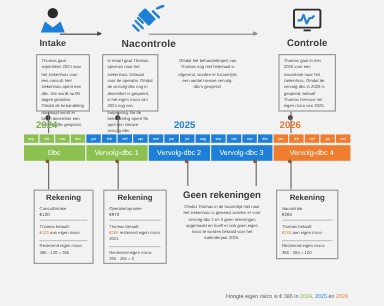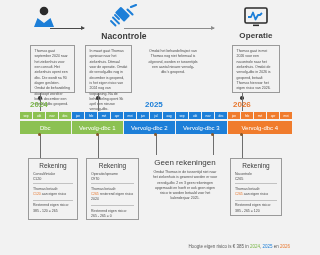--- a/index.html
+++ b/index.html
@@ -93,21 +93,21 @@
   }
 
   
   .billbox {
     position: absolute; background: #f2f2f2;
     border: 1px solid #9a9a9a;
     padding: 3px 4px;
     text-align: left;
   }
   .bill-title {
-    font-size: 6.5px; font-weight: normal; text-align: center;
+    font-size: 6.5px; font-weight: bold; text-align: center;
     color: #3b3b3b; margin-bottom: 2.5px;
   }
   .bill-line { font-size: 3.5px; line-height: 1.5; color: #4b4b4b; }
   .bill-amt { font-size: 3.8px; color: #4b4b4b; }
   .sep { height: 1px; background: #c2c2c2; margin: 2.5px 0; }
   #bill-1 { left: 28px; top: 158px; width: 50px; height: 62px; }
   #bill-2 { left: 86px; top: 158px; width: 53px; height: 62px; }
   #bill-3 { left: 148px; top: 155px; width: 74px; height: 52px;
             border: none; background: transparent; }
   #bill-3 .bill-title { font-size: 8px; margin-bottom: 3px; }
@@ -125,20 +125,21 @@
 <div id="stages">
 
   <div class="stage" id="stage-intake">
     <div class="stage-icon">
       <svg width="24" height="22" viewBox="0 0 24 22">
         <circle cx="12" cy="5" r="4.3" fill="#2b2b2b"></circle>
         <path d="M2 21 L5.5 12 L12 17 L18.5 12 L22 21 Z" fill="#1d7fd8"></path>
         <rect x="14.5" y="17" width="5" height="1.4" fill="#1d7fd8"></rect>
       </svg>
     </div>
+    <div class="stage-label">Intake</div>
   </div>
 
   <div class="arrow" id="arrow-1"></div>
 
   <div class="stage" id="stage-behandeling">
     <div class="stage-icon">
       <svg width="30" height="24" viewBox="0 0 30 24">
         <g stroke="#1d7fd8" stroke-width="2.1" fill="none" stroke-linecap="round">
           <line x1="22" y1="3" x2="27" y2="1"></line>
           <line x1="18.5" y1="5.5" x2="23.5" y2="10.5"></line>
@@ -157,21 +158,21 @@
   <div class="arrow" id="arrow-2"></div>
 
   <div class="stage" id="stage-controle">
     <div class="stage-icon">
       <svg width="26" height="22" viewBox="0 0 26 22">
         <rect x="2" y="2" width="22" height="15" rx="1.4" fill="none" stroke="#2b2b2b" stroke-width="1.6"></rect>
         <polyline points="5,11 8,11 10,6.5 12.5,13.5 15,9 17,9 19,7" fill="none" stroke="#1d7fd8" stroke-width="1.8" stroke-linejoin="round"></polyline>
         <rect x="10" y="18.6" width="6" height="1.5" fill="#2b2b2b"></rect>
       </svg>
     </div>
-    <div class="stage-label">Operatie</div>
+    <div class="stage-label">Controle</div>
   </div>
 </div>
 
 <div class="note" id="note-intake">
   <span>Thomas gaat september 2024 naar het ziekenhuis voor een consult. Het ziekenhuis opent een dbc. Die wordt na 90 dagen gesloten. Omdat de behandeling doorloopt wordt er begin december een vervolg-dbc geopend.</span>
 </div>
 <div class="note" id="note-behandeling">
   <span>In maart gaat Thomas opnieuw naar het ziekenhuis. Ditmaal voor de operatie. Omdat de vervolg-dbc nog in december is geopend, is het eigen risico van 2024 nog van toepassing. Na de behandeling opent Sk april een nieuwe vervolg-dbc.</span>
 </div>
 <div class="note plain" id="note-mid">

